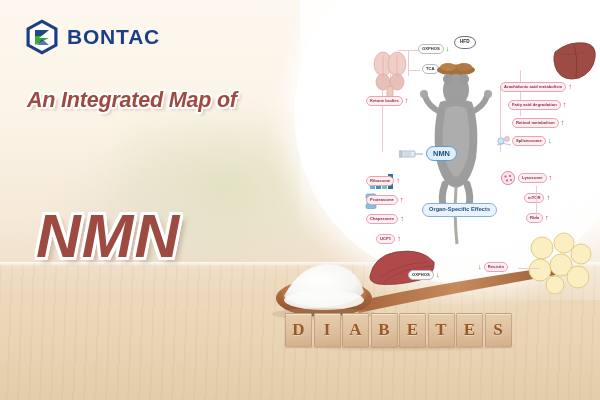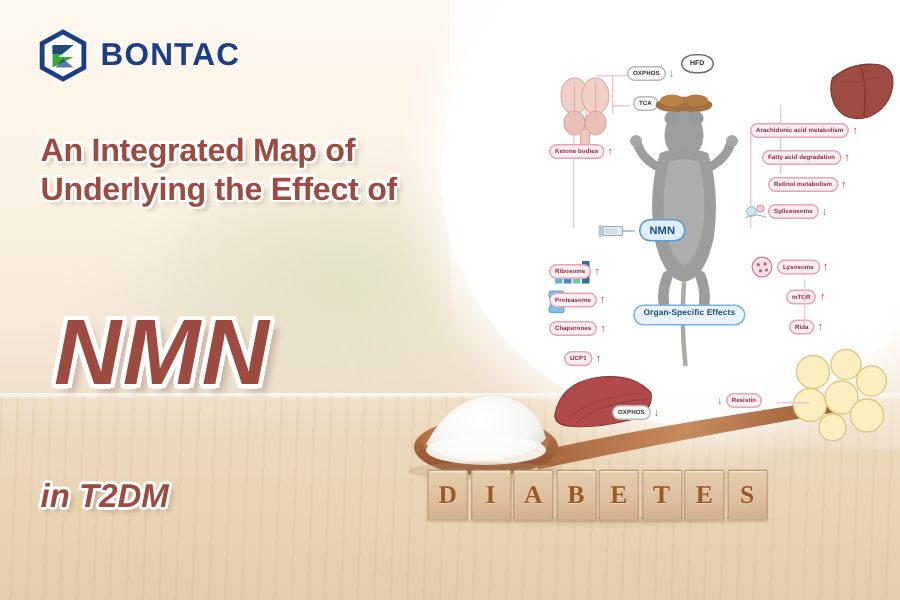--- a/index.html
+++ b/index.html
@@ -54,21 +54,21 @@
   
   .logo { position:absolute; left:24px; top:18px; display:flex; align-items:center; gap:7px; }
   .logo-mark { width:36px; height:38px; position:relative; }
   .logo-text {
     font-weight:bold; font-size:21px; letter-spacing:.8px; color:#1b3f86;
     font-family:"Liberation Sans", sans-serif;
   }
   
   .headline { position:absolute; left:27px; top:88px; width:330px; }
   .hl-line {
-    font-weight:bold; font-size:21.5px; line-height:25.5px;
+    font-style:italic; font-weight:bold; font-size:21.5px; line-height:25.5px;
     color:#9d4b41; letter-spacing:-.2px; white-space:nowrap;
     text-shadow:
       -1.6px -1.6px 0 #fff, 1.6px -1.6px 0 #fff, -1.6px 1.6px 0 #fff, 1.6px 1.6px 0 #fff,
       0 -1.8px 0 #fff, 0 1.8px 0 #fff, -1.8px 0 0 #fff, 1.8px 0 0 #fff,
       3px 3px 3px rgba(120,70,55,.28);
   }
   .nmn-big {
     position:absolute; left:36px; top:205px;
     font-style:italic; font-weight:bold; font-size:62px; line-height:62px;
     color:#9d4b41; letter-spacing:1px;
@@ -151,24 +151,22 @@
         <path d="M11 12 H25 L15 20 H25 L11 27 Z" fill="#3aa93a"></path>
         <path d="M11 12 H25 L17.5 18 H11 Z" fill="#1b3f86" opacity=".88"></path>
         <path d="M13 27 H25 L18 21 Z" fill="#1b3f86" opacity=".7"></path>
       </svg>
     </div>
     <div class="logo-text">BONTAC</div>
   </div>
 
   <div class="headline">
     <div class="hl-line">An Integrated Map of</div>
-    <div class="hl-line">Underlying the Effect of</div>
   </div>
   <div class="nmn-big">NMN</div>
-  <div class="t2dm">in T2DM</div>
 
   <div class="spoon">
     <svg width="300" height="62" viewBox="0 0 300 62">
       <defs>
         <linearGradient id="wood" x1="0" y1="0" x2="0" y2="1">
           <stop offset="0" stop-color="#c98a5c"></stop>
             <stop offset=".45" stop-color="#a8663c"></stop>
           <stop offset="1" stop-color="#8a4f2c"></stop>
         </linearGradient>
         <linearGradient id="woodh" x1="0" y1="0" x2="1" y2="0">

